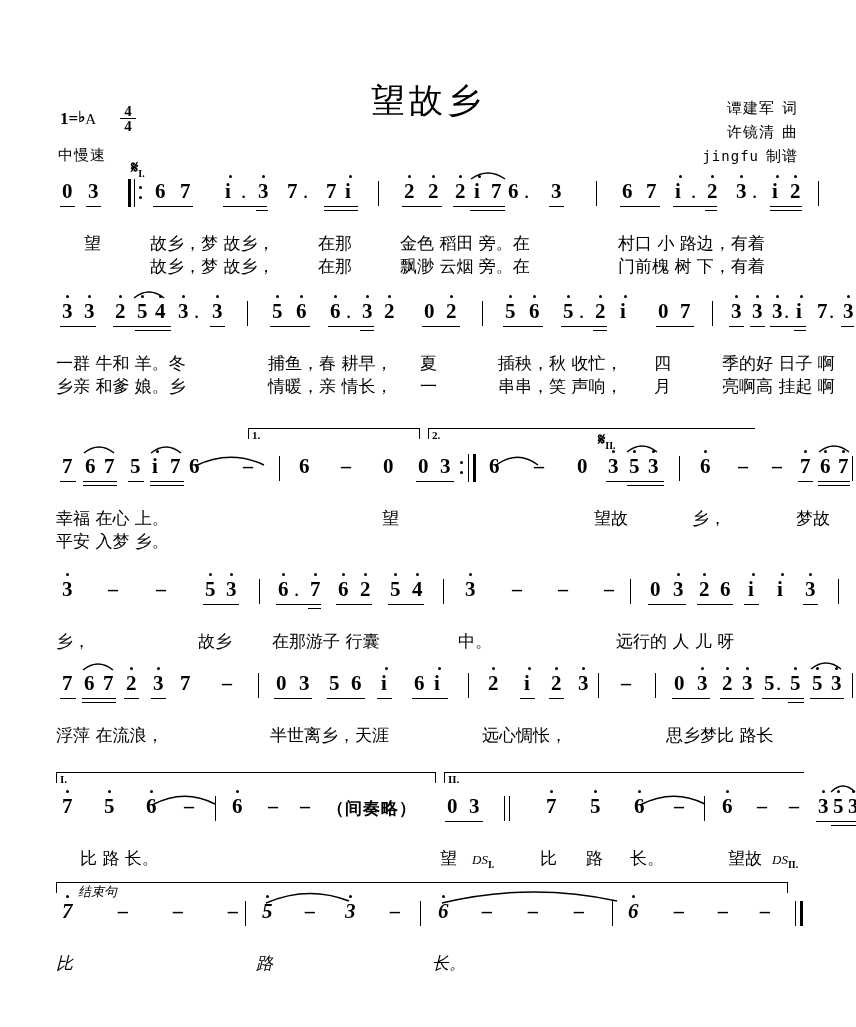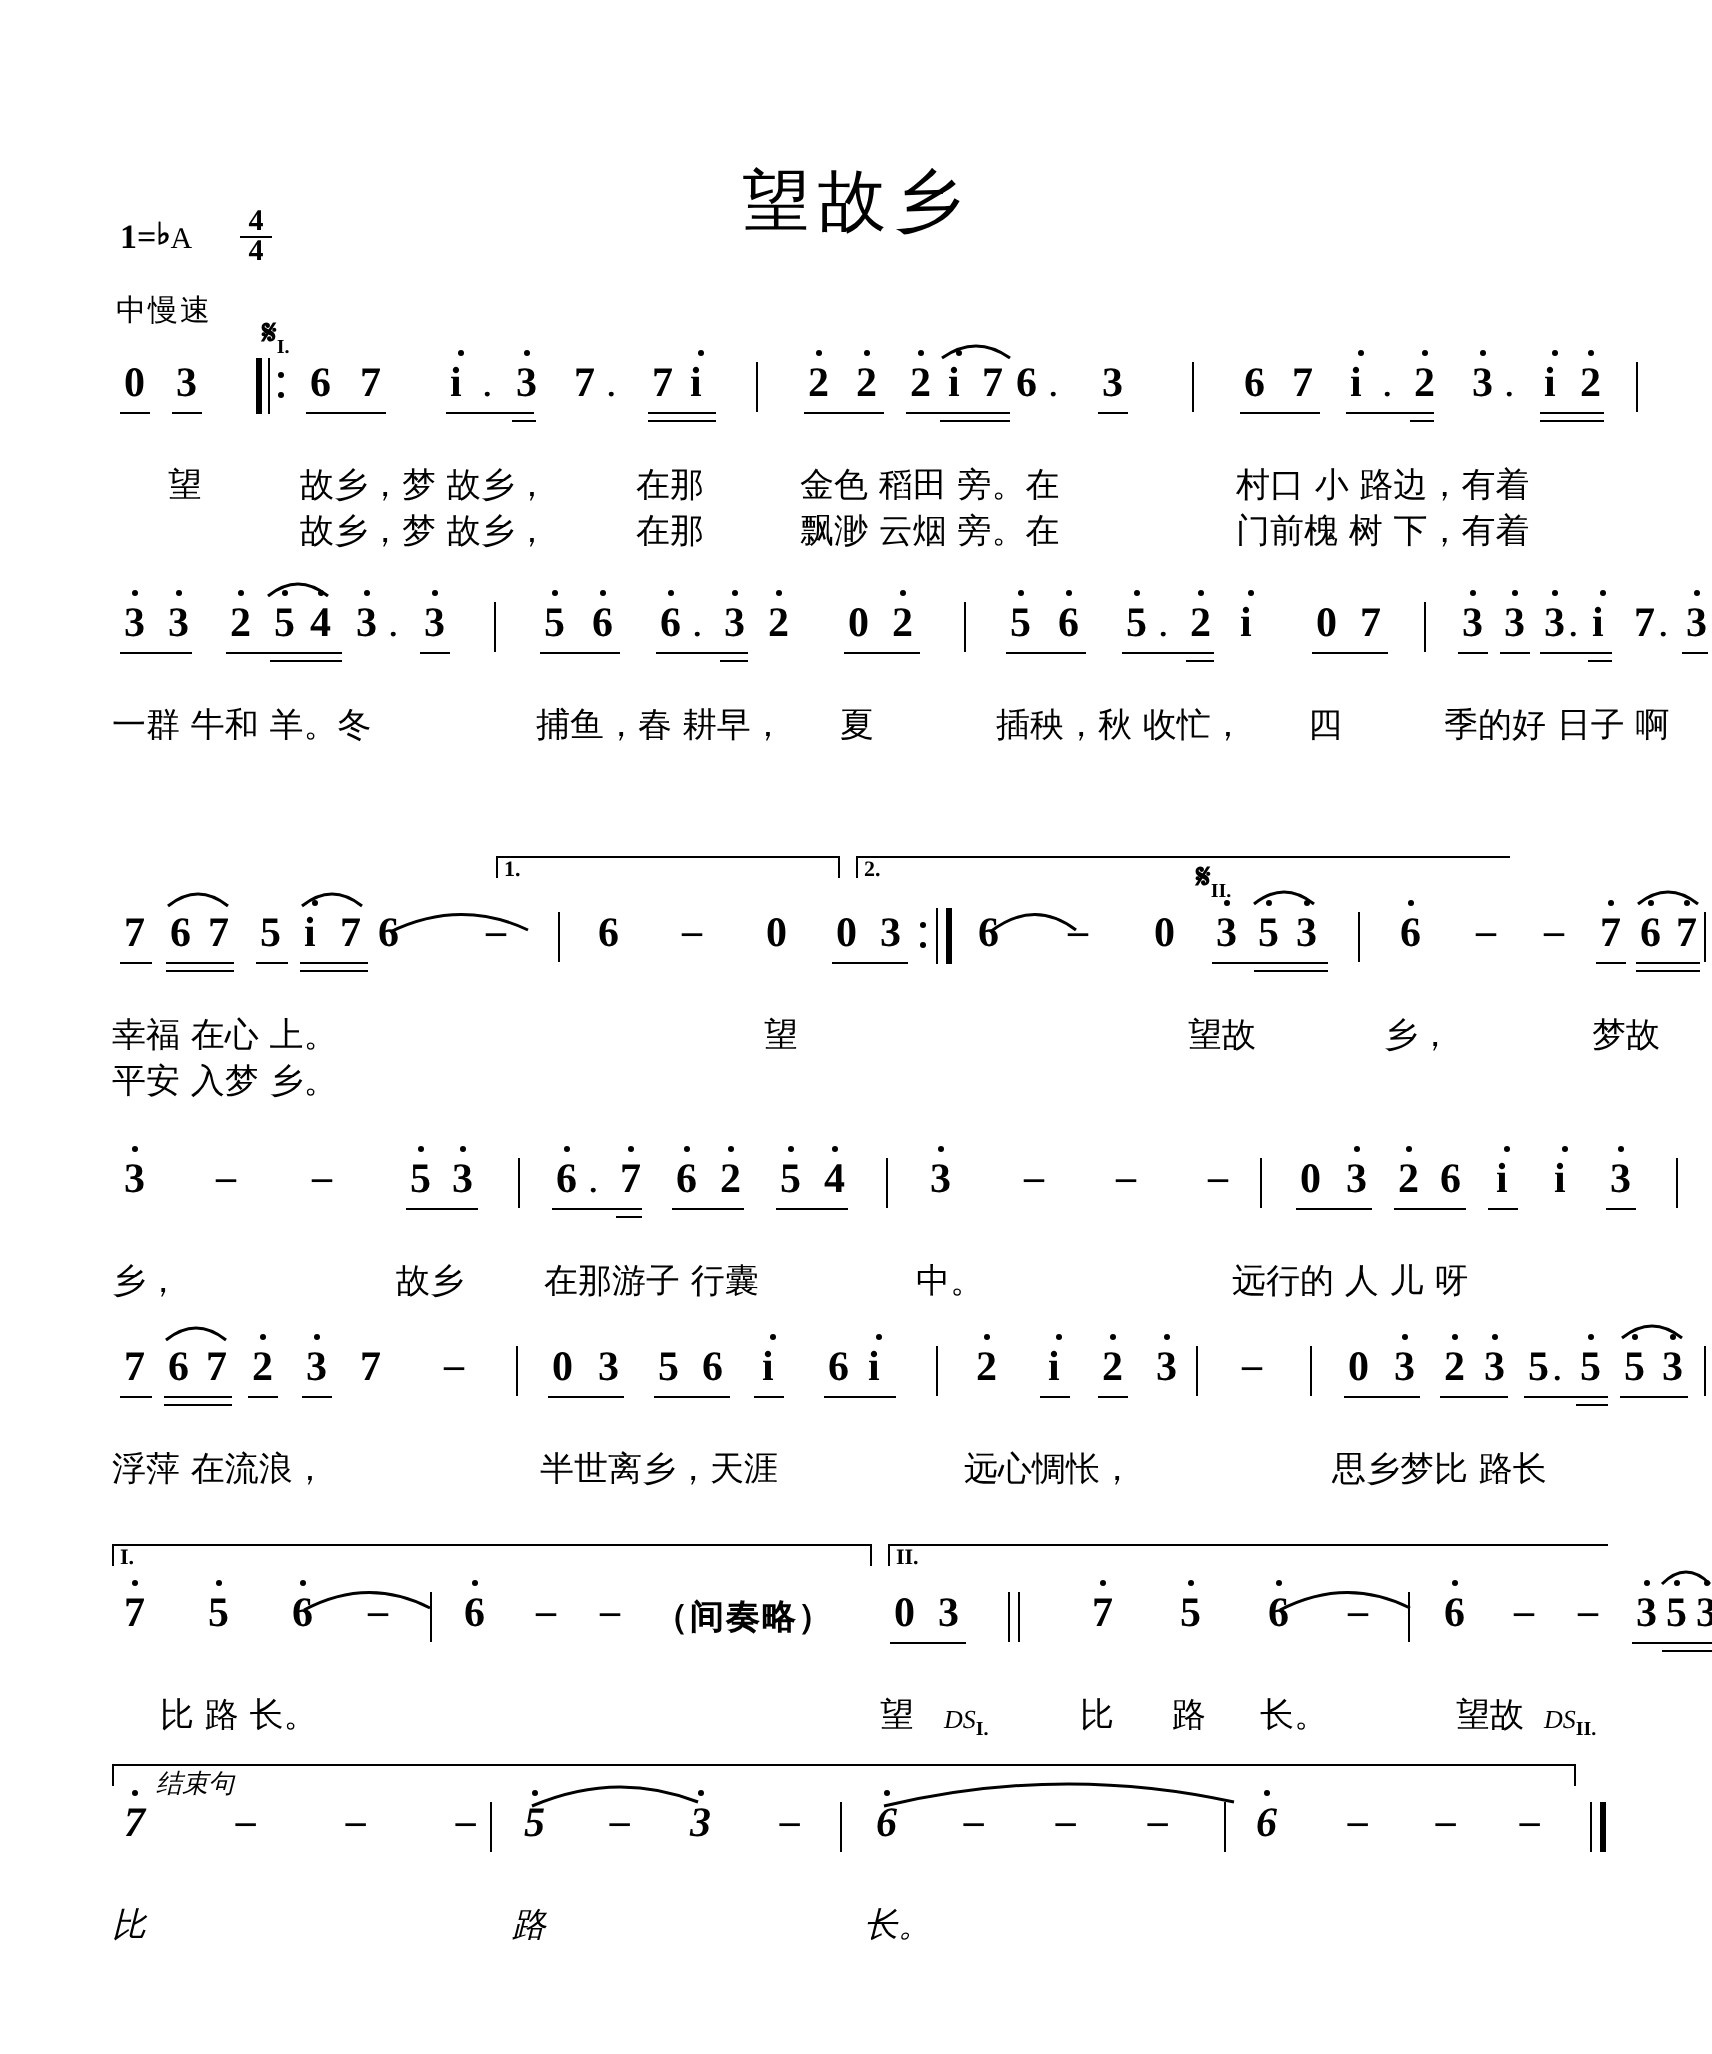--- a/index.html
+++ b/index.html
@@ -107,20 +107,31 @@
   .note-paren{position:absolute;font-size:17px;font-weight:bold;letter-spacing:1px;}
   .endlabel{position:absolute;font-size:13px;font-family:"DejaVu Sans",sans-serif;}
 </style>
 </head>
 <body>
 
 <div class="page">
 
   <div class="title">望故乡</div>
 
+  <div class="credits">
+    <div>
+      <span>谭建军</span><span class="sp"></span><span>词</span>
+    </div>
+    <div>
+      <span>许镜清</span><span class="sp"></span><span>曲</span>
+    </div>
+    <div>
+      <span class="credit-latin">jingfu</span><span class="sp"></span><span>制谱</span>
+    </div>
+  </div>
 
   <div class="keysig">
     <span>1=</span><span class="flat">♭</span><span class="kletter">A</span>
   </div>
 
   <div class="meter">
     <span class="num">4</span>
     <span class="den">4</span>
   </div>
 
@@ -330,20 +341,28 @@
       <span class="beam" style="left:841px;top:26px;width:13px;"></span>
     </div>
     <div class="lyr">
       <span class="lyric" style="left:56px;top:8px;">一群 牛和 羊。冬</span>
       <span class="lyric" style="left:268px;top:8px;">捕鱼，春 耕早，</span>
       <span class="lyric" style="left:420px;top:8px;">夏</span>
       <span class="lyric" style="left:498px;top:8px;">插秧，秋 收忙，</span>
       <span class="lyric" style="left:654px;top:8px;">四</span>
       <span class="lyric" style="left:722px;top:8px;">季的好 日子 啊</span>
     </div>
+    <div class="lyr">
+      <span class="lyric" style="left:56px;top:4px;">乡亲 和爹 娘。乡</span>
+      <span class="lyric" style="left:268px;top:4px;">情暖，亲 情长，</span>
+      <span class="lyric" style="left:420px;top:4px;">一</span>
+      <span class="lyric" style="left:498px;top:4px;">串串，笑 声响，</span>
+      <span class="lyric" style="left:654px;top:4px;">月</span>
+      <span class="lyric" style="left:722px;top:4px;">亮啊高 挂起 啊</span>
+    </div>
   </div>
 
   <div class="system" style="top:455px;">
 
     <div class="volta" style="left:248px;top:-27px;width:172px;">
       <span class="vtop" style="width:172px;"></span>
       <span class="vleg" style="left:0;"></span>
       <span class="vlegR" style="left:171px;"></span>
       <span class="vlab">1.</span>
     </div>

